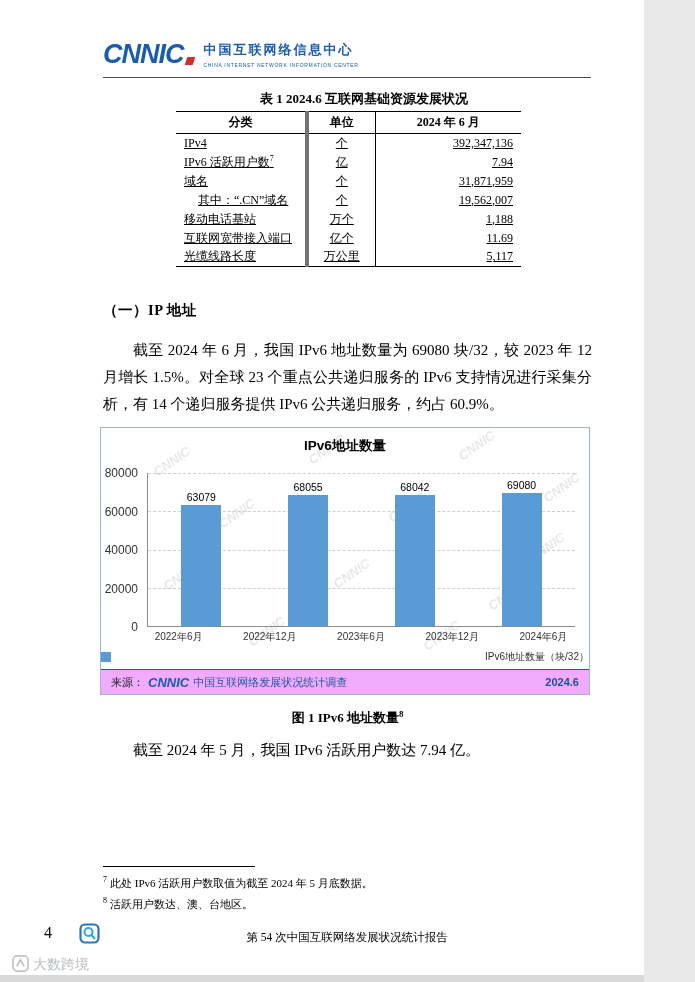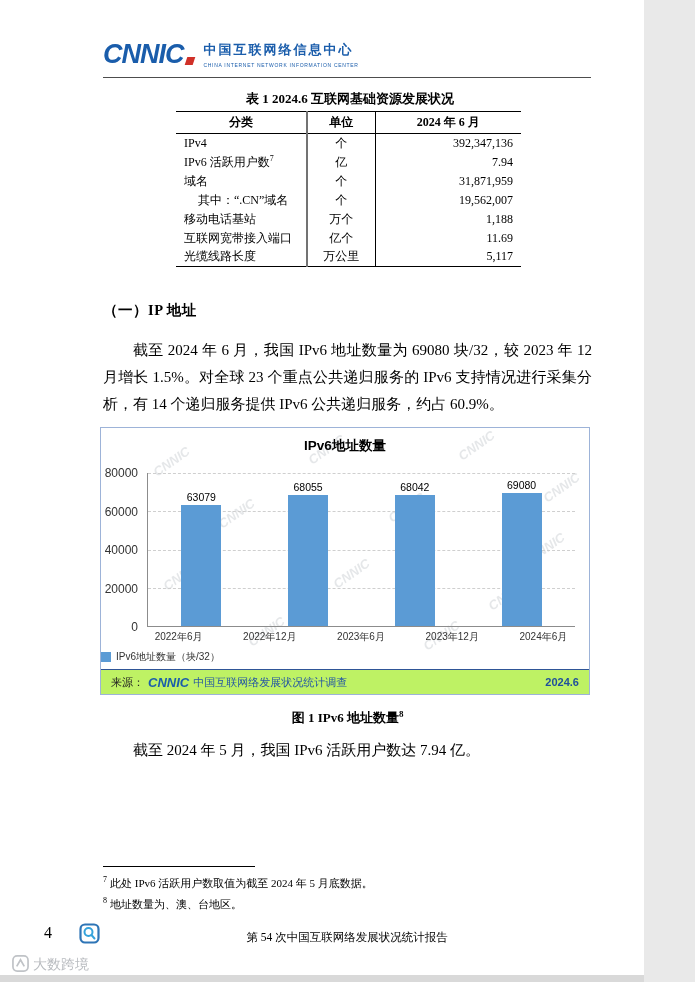--- a/index.html
+++ b/index.html
@@ -11,27 +11,27 @@
   
   .doc-header { position:absolute; left:103px; top:34px; height:40px; display:flex; align-items:center; gap:10px; }
   .logo-wrap { display:flex; align-items:flex-end; }
   .logo-main { font-family:"Liberation Sans",sans-serif; font-style:italic; font-weight:bold; font-size:27px; line-height:30px; color:#1a5dab; letter-spacing:-1px; }
   .logo-accent { display:inline-block; width:8px; height:8px; background:#d03028; transform:skewX(-18deg); margin:0 0 4px 2px; }
   .org-cn { font-size:13px; font-weight:bold; color:#1a5dab; letter-spacing:2px; }
   .org-en { font-size:5px; color:#1a5dab; letter-spacing:0.7px; margin-top:3px; font-family:"Liberation Sans",sans-serif; }
   .header-rule { position:absolute; left:103px; top:77px; width:488px; height:1px; background:#4d4d4d; }
 
   
-  .table-title { position:absolute; left:106px; top:90px; width:488px; text-align:center; font-size:13px; font-weight:bold; }
+  .table-title { position:absolute; left:120px; top:90px; width:488px; text-align:center; font-size:13px; font-weight:bold; }
   .data-table { position:absolute; left:176px; top:111px; width:345px; border-collapse:collapse; border-top:1.5px solid #000; border-bottom:1.5px solid #000; font-size:12px; }
   .data-table th { font-weight:bold; border-bottom:1px solid #000; height:22px; text-align:center; }
-  .data-table td { height:19px; }
+  .data-table td { height:19px;text-decoration:underline; }
   .c-cat { width:131px; text-align:left; padding-left:8px; }
   th.c-cat { text-align:center; padding-left:0; }
-  .c-unit { width:68px; border-left:2px solid #737373; border-right:1px solid #000; text-align:center;margin-left:40px; }
+  .c-unit { width:68px; border-left:4px solid #737373; border-right:1px solid #000; text-align:center;margin-left:40px; }
   .c-val { text-align:right; padding-right:8px; }
   th.c-val { text-align:center; padding-right:0; }
   .indent { padding-left:22px; }
   .data-table sup { font-size:8px; }
 
   
   .sec-heading { position:absolute; left:103px; top:301px; font-size:14.5px; font-weight:bold; letter-spacing:0.5px; }
   .para { position:absolute; left:103px; width:489px; font-size:15px; line-height:27px; text-align:justify; text-indent:2em; }
   .para1 { top:337px; }
   .para2 { top:737px; }
@@ -44,23 +44,23 @@
   .yt0{top:0;} .yt1{top:25%;} .yt2{top:50%;} .yt3{top:75%;} .yt4{top:100%;}
   .plot { position:absolute; left:46px; top:45px; width:428px; height:154px; border-left:1px solid #8c8c8c; border-bottom:1px solid #8c8c8c; }
   .grid { position:absolute; left:0; width:100%; height:0; border-top:1px dashed #cfcfcf; }
   .g0{top:0;} .g1{top:25%;} .g2{top:50%;} .g3{top:75%;}
   .plot-bars { position:absolute; inset:0; display:flex; }
   .bar-slot { flex:1; display:flex; flex-direction:column; align-items:center; justify-content:flex-end; }
   .bar-value { font-size:10.5px; font-family:"Liberation Sans",sans-serif; color:#000; margin-bottom:2px; }
   .bar { width:40px; background:#5B9BD5; }
   .x-labels { position:absolute; left:46px; top:202px; width:428px; display:flex;gap:28px; }
   .x-labels span { flex:1; text-align:center; font-size:10px; font-family:"Liberation Sans",sans-serif; color:#333; }
-  .legend { position:absolute; left:0; top:222px; width:100%; display:flex; justify-content:flex-start; align-items:center; gap:5px; font-size:10px; font-family:"Liberation Sans",sans-serif; color:#333; }
+  .legend { position:absolute; left:0; top:222px; width:100%; display:flex; justify-content:space-between; align-items:center; gap:5px; font-size:10px; font-family:"Liberation Sans",sans-serif; color:#333; }
   .swatch { width:10px; height:10px; background:#5B9BD5; display:inline-block; }
-  .source-bar { position:absolute; left:0; bottom:0; width:100%; height:25px; border-top:1.5px solid #2f5597; display:flex; align-items:center; justify-content:space-between; padding:0 10px; background:#bef264; }
+  .source-bar { position:absolute; left:0; bottom:0; width:100%; height:25px; border-top:1.5px solid #2f5597; display:flex; align-items:center; justify-content:space-between; padding:0 10px; background:#f0abfc; }
   .source-left { display:flex; align-items:center; gap:4px; font-size:11px; color:#222; }
   .mini-logo { font-family:"Liberation Sans",sans-serif; font-style:italic; font-weight:bold; font-size:13px; color:#1a5dab; }
   .source-org { color:#2456a4; }
   .source-right { font-size:11px; font-weight:bold; color:#1f4e9c; font-family:"Liberation Sans",sans-serif; }
 
   
   .wm-layer { position:absolute; inset:0; overflow:hidden; pointer-events:none; }
   .wm { position:absolute; font-family:"Liberation Sans",sans-serif; font-style:italic; font-weight:bold; font-size:13px; color:rgba(100,110,125,0.17); transform:rotate(-35deg); white-space:nowrap; }
   .wm:nth-child(1){left:50px;top:26px;} .wm:nth-child(2){left:205px;top:14px;}
   .wm:nth-child(3){left:355px;top:10px;} .wm:nth-child(4){left:440px;top:52px;}
@@ -225,21 +225,21 @@
   </figure>
 
   <div class="fig-caption">
     <span>图 1  IPv6 地址数量</span><sup>8</sup>
   </div>
   <p class="para para2">截至 2024 年 5 月，我国 IPv6 活跃用户数达 7.94 亿。</p>
 
   <div class="fn-rule"></div>
   <div class="footnotes">
     <div class="fn"><sup>7</sup><span>此处 IPv6 活跃用户数取值为截至 2024 年 5 月底数据。</span></div>
-    <div class="fn"><sup>8</sup><span>地址数量为、澳、台地区。</span></div>
+    <div class="fn"><sup>8</sup><span>活跃用户数达、澳、台地区。</span></div>
   </div>
 
   <span class="page-num">4</span>
   <span class="footer-logo">
     <svg width="21" height="21" viewBox="0 0 21 21">
       <rect x="1.5" y="1.5" width="18" height="18" rx="4.5" fill="none" stroke="#2e75b6" stroke-width="2.2"></rect>
       <circle cx="9.5" cy="9" r="4" fill="none" stroke="#35a3dc" stroke-width="2"></circle>
       <path d="M12.5 12 L15.5 15.5" stroke="#35a3dc" stroke-width="2" fill="none" stroke-linecap="round"></path>
     </svg>
   </span>

